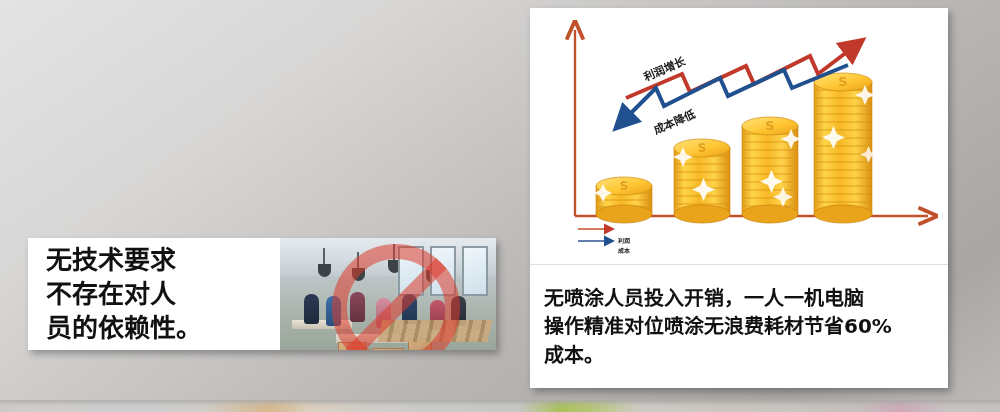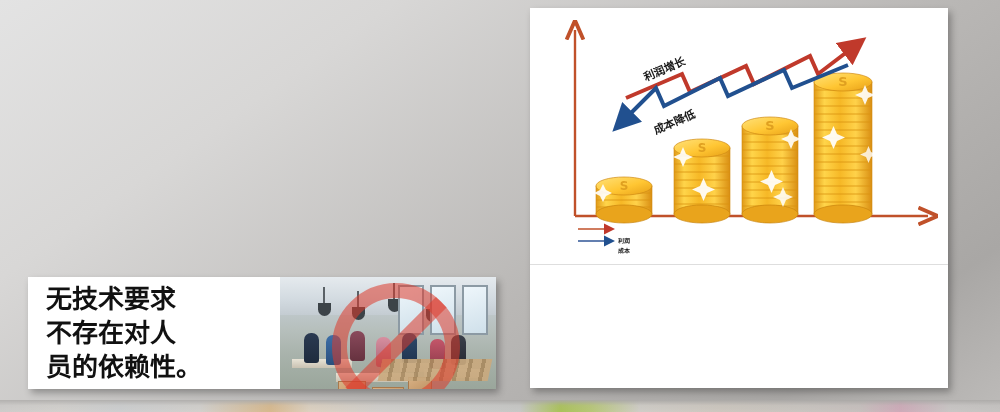--- a/index.html
+++ b/index.html
@@ -59,21 +59,21 @@
     background:repeating-linear-gradient(0deg,rgba(0,0,0,.55) 0 3px,rgba(255,255,255,.04) 3px 6px);}
   .no-sign{position:absolute;left:10px;top:12px;width:160px;height:160px;border-radius:50%;
     border:17px solid rgba(214,45,32,.62);box-sizing:border-box;}
   .no-sign:after{content:"";position:absolute;left:50%;top:50%;width:160px;height:17px;margin-left:-80px;margin-top:-8px;
     background:rgba(214,45,32,.62);transform:rotate(-45deg);}
   #text-tl{flex:1;display:flex;align-items:center;justify-content:flex-start;padding-left:16px;background:#fff;}
   .zh-big{font-family:"DejaVu Sans","Liberation Sans",sans-serif;font-weight:700;color:#111;
     font-size:27px;line-height:1.30;letter-spacing:.5px;white-space:pre-line;}
 
   
-  #card-bl{left:28px;top:238px;width:468px;height:112px;display:flex;margin-top:39px;}
+  #card-bl{left:28px;top:238px;width:468px;height:112px;display:flex;}
   #text-bl{flex:0 0 234px;display:flex;align-items:center;padding-left:18px;background:#fff;}
   #photo-factory{flex:1;position:relative;overflow:hidden;
     background:linear-gradient(180deg,#cfd6dc 0%,#c3ccd3 22%,#b7c0bd 46%,#a9b3ac 68%,#9aa69b 100%);}
   .ceiling{position:absolute;left:0;top:0;width:100%;height:34%;
     background:linear-gradient(180deg,#e5eaee 0%,#d2dae0 60%,#c4ccd2 100%);}
   .lamp{position:absolute;width:13px;height:13px;border-radius:0 0 50% 50%;background:#3c4348;}
   .lamp:before{content:"";position:absolute;left:5px;top:-16px;width:2px;height:16px;background:#5a6166;}
   .win{position:absolute;top:8px;width:26px;height:50px;border:2px solid #8c9aa4;box-sizing:border-box;
     background:linear-gradient(160deg,#eef6fb,#cfe0ea);}
   .worker-f{position:absolute;width:15px;height:30px;border-radius:7px 7px 3px 3px;}
@@ -287,16 +287,21 @@
         </div>
         <div class="legend-row">
           <span style="display:inline-block;width:38px"></span>
           <span class="legend-lbl">成本</span>
         </div>
       </div>
     </div>
 
     <div class="divider"></div>
 
+    <div id="caption-area">
+      <div class="zh-cap">无喷涂人员投入开销，一人一机电脑
+操作精准对位喷涂无浪费耗材节省60%
+成本。</div>
+    </div>
   </div>
 
   <div class="filmstrip"></div>
 </div>
 
 </body></html>

